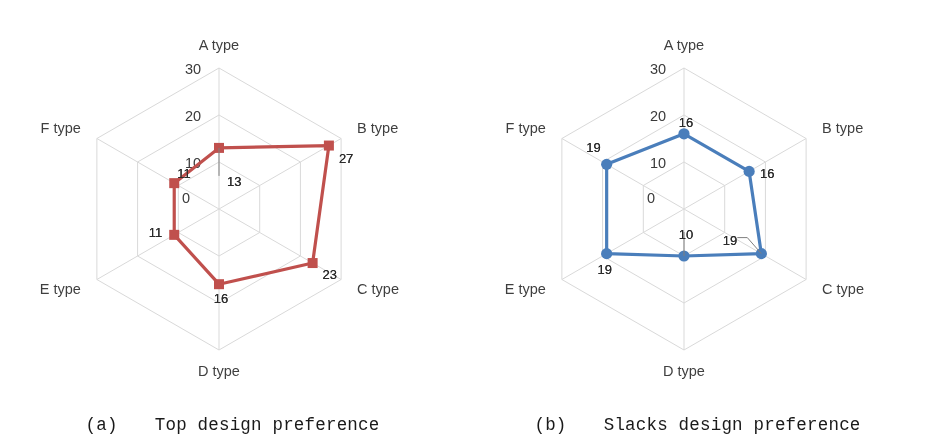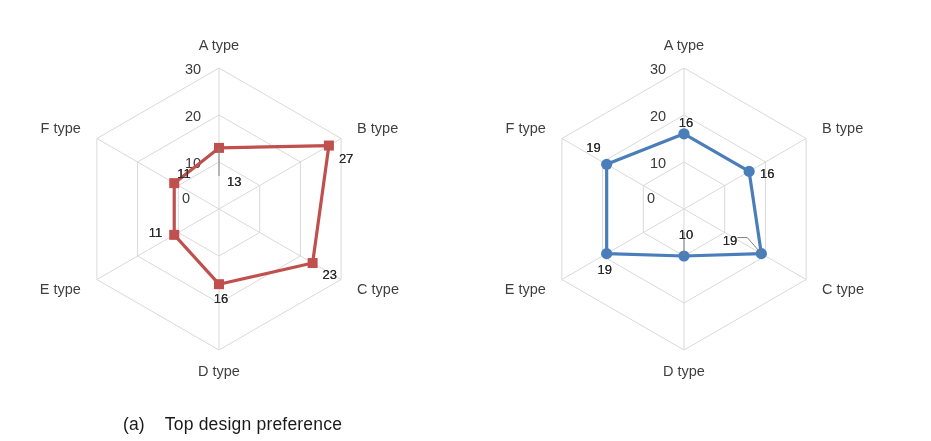--- a/index.html
+++ b/index.html
@@ -18,21 +18,21 @@
     position:relative;
     width:465px;height:441px;
     flex:0 0 auto;
   }
   .panel svg{display:block;position:absolute;top:0;left:0;}
   .caption{
     position:absolute;
     left:0;right:0;
     bottom:6px;
     text-align:center;
-    font-family:Liberation Sans, sans-serif;
+    font-family:Liberation Mono, monospace;
     font-size:17.5px;
     color:#1a1a1a;
     letter-spacing:0.2px;
     white-space:nowrap;
   }
   .caption .cap-word{ margin-right:5px; }
   text{ font-family:"Liberation Sans", sans-serif; }
   .axis-label{ font-size:14.5px; fill:#3f3f3f; }
   .tick-label{ font-size:14.5px; fill:#3a3a3a; }
   .value-label{ font-size:13px; fill:#2b2b2b; }
@@ -150,15 +150,20 @@
         </g>
         <g>
           <text x="221.0" y="126.8" text-anchor="middle" class="value-label">16</text>
           <text x="295.1" y="178.4" text-anchor="start" class="value-label">16</text>
           <text x="272.3" y="244.6" text-anchor="end" class="value-label">19</text>
           <text x="221.0" y="239.0" text-anchor="middle" class="value-label">10</text>
           <text x="139.7" y="273.7" text-anchor="middle" class="value-label">19</text>
           <text x="135.7" y="152.4" text-anchor="end" class="value-label">19</text>
         </g>
       </svg>
+    <div class="caption">
+      <span>(b)</span>
+      <span class="cap-word">&nbsp;</span>
+      <span>Slacks design preference</span>
+    </div>
   </div>
 
 </div>
 
 </body></html>

